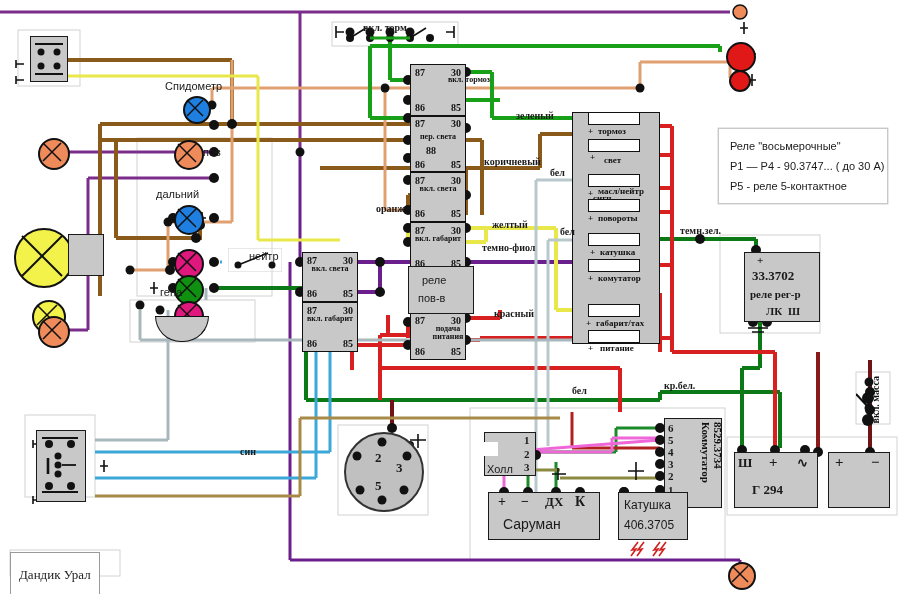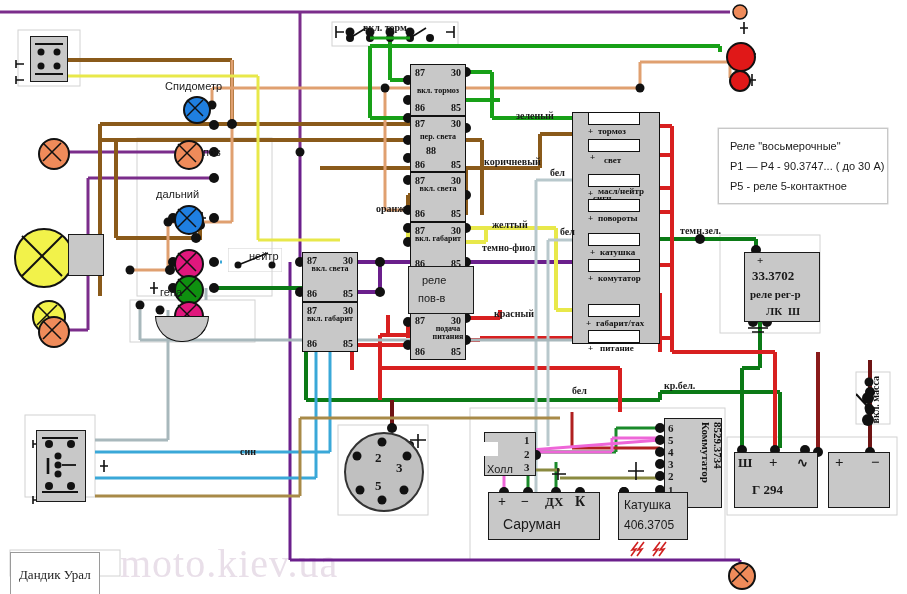--- a/index.html
+++ b/index.html
@@ -25,21 +25,20 @@
   .flabel{position:absolute;font-family:"Liberation Serif",serif;font-weight:bold;font-size:9px;color:#111;white-space:nowrap;}
   .vert{position:absolute;font-family:"Liberation Serif",serif;font-weight:bold;font-size:10px;color:#111;
         writing-mode:vertical-rl;white-space:nowrap;}
   .vert.flip{transform:rotate(180deg);}
 </style>
 </head>
 <body>
 
 <div id="stage">
 
-  <div class="wm" style="left:120px;top:540px;">moto.kiev.ua</div>
 
   <svg id="diagram" viewBox="0 0 907 594">
     <defs>
       <style>
         .w  { fill:none; stroke-linecap:butt; stroke-linejoin:miter; }
         .w3 { stroke-width:3; }
         .w4 { stroke-width:4; }
         .w5 { stroke-width:5; }
         .dot{ fill:#111; }
         .gnd{ stroke:#111; stroke-width:1.6; fill:none; }
@@ -502,21 +501,21 @@
   <svg style="position:absolute;left:856px;top:372px;width:34px;height:52px;">
     <circle cx="13" cy="10" r="4.5" fill="#111"></circle>
     <circle cx="13" cy="36" r="4.5" fill="#111"></circle>
     <line x1="13" y1="36" x2="0" y2="22" stroke="#111" stroke-width="2"></line>
   </svg>
   <div class="vert flip" style="left:870px;top:376px;">вкл. масса</div>
 
   <div class="relay" style="left:410px;top:64px;width:56px;height:52px;">
     <span class="c" style="left:4px;top:2px;">87</span>
     <span class="c" style="right:4px;top:2px;">30</span>
-    <span class="mid" style="top:22px;">вкл. тормоз</span>
+    <span class="mid" style="top:11px;padding-left:31px;">вкл. тормоз</span>
     <span class="c" style="left:4px;bottom:2px;">86</span>
     <span class="c" style="right:4px;bottom:2px;">85</span>
   </div>
 
   <div class="relay" style="left:410px;top:116px;width:56px;height:56px;">
     <span class="c" style="left:4px;top:1px;">87</span>
     <span class="c" style="left:4px;top:28px;margin-left:11px;">88</span>
     <span class="c" style="right:4px;top:1px;">30</span>
     <span class="mid" style="top:16px;">пер. света</span>
     <span class="c" style="left:4px;bottom:1px;">86</span>

